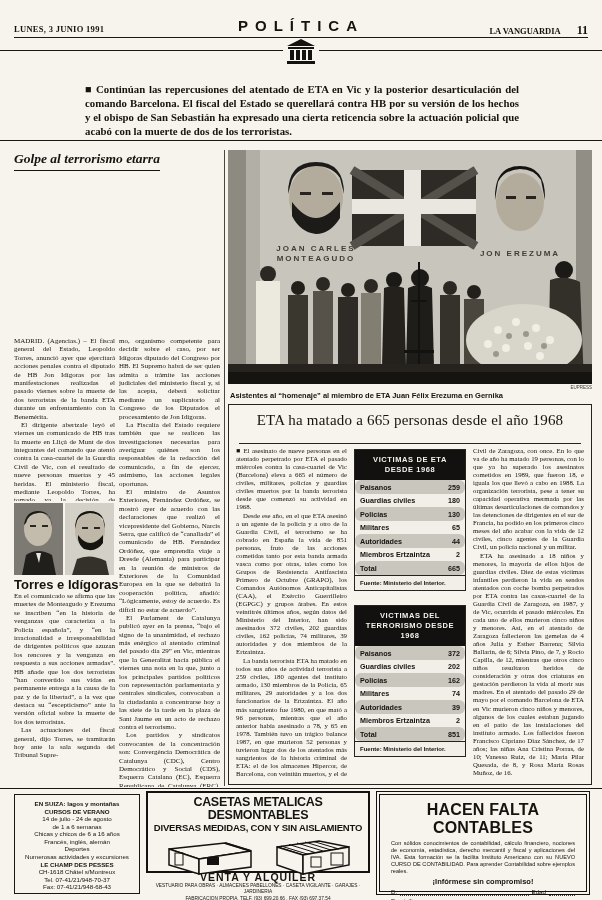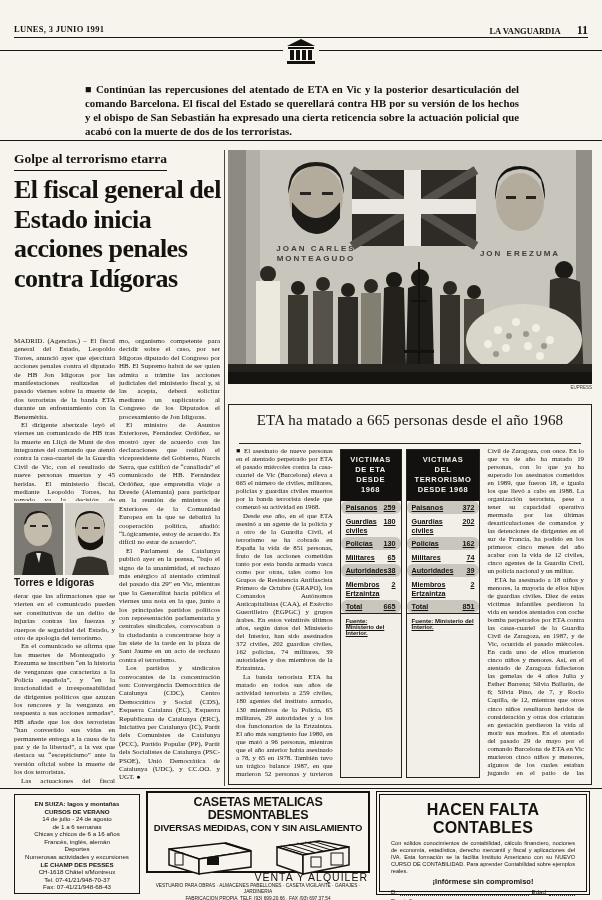--- a/index.html
+++ b/index.html
@@ -15,50 +15,50 @@
     font-weight:bold;font-size:15px;letter-spacing:7px;}
   .mast-paper{right:14px;top:23px;font-size:8.5px;font-weight:bold;}
   .mast-page{font-size:12px;font-weight:bold;margin-left:16px;}
   .temple{left:283px;top:39px;width:36px;height:27px;background:#f6f4ec;text-align:center;}
 
   
   .summary{left:85px;top:82px;width:434px;font-size:10.8px;font-weight:bold;line-height:1.3;
     text-align:justify;}
 
   
-  .kicker{left:14px;top:151px;font-size:13.5px;font-weight:bold;
+  .kicker{left:14px;top:151px;font-size:13.5px;font-style:italic;font-weight:bold;
     border-bottom:1.5px solid #151310;padding-bottom:3px;}
   .headline{left:14px;top:175px;width:209px;font-size:26px;font-weight:bold;line-height:1.14;
     letter-spacing:-0.5px;}
   .bodycol{font-size:7px;line-height:1.2;text-align:justify;overflow:hidden;}
   .bodycol p{margin:0 0 0 0;}
   .bodycol p + p{text-indent:7px;}
   .col1{left:14px;top:337px;width:101px;height:164px;}
   .col1b{left:14px;top:592px;width:101px;height:195px;}
   .col2{left:119px;top:337px;width:101px;height:450px;}
   .strip{left:14px;top:503px;width:100px;height:72px;}
   .strip-caption{left:14px;top:577px;font-family:"Liberation Sans",sans-serif;
-    font-size:10px;font-weight:bold;}
+    font-size:13px;font-weight:bold;}
 
   
   .photo{left:228px;top:150px;width:364px;height:234px;background:#84cc16;}
   .photo-credit{left:540px;top:385px;width:52px;font-size:4.5px;text-align:right;
     font-family:"Liberation Sans",sans-serif;color:#3d3a35;}
   .photo-caption{left:230px;top:391px;width:362px;font-family:"Liberation Sans",sans-serif;
     font-size:7.5px;font-weight:bold;}
 
   
   .box{left:228px;top:404px;width:364px;height:381px;border:1px solid #26231e;background:#f6f4ec;box-sizing:border-box;}
   .box-title{margin:7px 10px 0;text-align:center;font-size:15px;letter-spacing:.2px;
     border-bottom:1px solid #26231e;padding-bottom:14px;}
   .box-cols{position:absolute;top:42px;left:7px;right:7px;bottom:6px;display:flex;gap:7px;}
   .bcol{flex:1 1 0;font-size:6.8px;line-height:1.18;text-align:justify;overflow:hidden;}
   .bcol p{margin:0;}
   .bcol p + p{text-indent:7px;margin-top:1px;}
-  .bmid{flex:0 0 112px;display:flex;flex-direction:row;gap:4px;padding-top:2px;text-decoration:underline;}
+  .bmid{flex:0 0 112px;display:flex;flex-direction:column;gap:14px;padding-top:2px;}
 
   
   .vtable{border:1px solid #26231e;font-family:"Liberation Sans",sans-serif;background:#f1efe7;}
   .vtable .vhead{background:#121110;color:#f4f2ea;text-align:center;font-weight:bold;
     font-size:7.5px;line-height:1.35;padding:5px 8px;letter-spacing:.6px;}
   .vrow{display:flex;justify-content:space-between;font-size:7.2px;font-weight:bold;
     padding:2.5px 5px 2px;border-radius:6px;}
   .vrow:nth-child(even){background:#c9c6bd;}
   .vsrc{font-size:6px;font-weight:bold;padding:4px 5px 4px;border-top:1px solid #26231e;
     font-family:"Liberation Sans",sans-serif;}
@@ -67,37 +67,38 @@
   .ad{box-sizing:border-box;font-family:"Liberation Sans",sans-serif;background:#f6f4ec;}
   .ad-suiza{left:14px;top:794px;width:126px;height:100px;border:1px solid #1a1814;
     text-align:center;padding-top:5px;}
   .ad-suiza div{font-size:6.2px;line-height:1.22;}
   .ad-suiza .b{font-weight:bold;}
   .ad-casetas{left:146px;top:791px;width:224px;height:82px;border:2.5px solid #141210;
     text-align:center;padding-top:3px;}
   .cas-title{font-size:12.5px;font-weight:bold;letter-spacing:-0.3px;line-height:1.05;}
   .cas-sub{font-size:9.5px;font-weight:bold;letter-spacing:-0.2px;text-align:center;}
   .cas-sheds{display:flex;justify-content:center;gap:18px;margin:2px 0 0;}
-  .cas-venta{font-size:10.5px;font-weight:normal;letter-spacing:1px;margin-top:-4px;text-align:right;}
+  .cas-venta{font-size:10.5px;font-weight:bold;letter-spacing:1px;margin-top:-4px;}
   .cas-small{font-size:4.8px;line-height:1.3;}
   .ad-contables{left:376px;top:791px;width:214px;height:104px;border:1px solid #141210;
     outline:1px solid #141210;outline-offset:-4px;padding:8px 14px 0;text-align:left;}
   .con-title{text-align:center;font-size:16px;font-weight:bold;letter-spacing:.2px;margin-top:1px;}
   .con-body{font-size:5.6px;line-height:1.25;text-align:justify;margin-top:3px;}
   .con-cta{text-align:center;font-size:7.5px;font-weight:bold;margin:2px 0 1px;}
   .form-row{display:flex;align-items:flex-end;font-size:6.2px;gap:3px;line-height:1.5;}
   .leader{flex:1 1 auto;border-bottom:1px dotted #44403a;height:6px;}
   .leader.sm{flex:0 0 26px;}
 </style>
 </head>
 <body>
 
 <div id="page">
 
   <div class="abs mast-date">LUNES, 3 JUNIO 1991</div>
+  <div class="abs mast-section">POLÍTICA</div>
   <div class="abs mast-paper">
     <span>LA VANGUARDIA</span><span class="mast-page">11</span>
   </div>
   <div class="hr" style="left:14px;right:14px;top:37px;"></div>
   <div class="hr" style="left:0;right:0;top:50px;"></div>
   <div class="abs temple">
     <svg width="30" height="26" viewBox="0 0 30 26">
       <polygon points="15,0 1,7 29,7" fill="#141210"></polygon>
       <rect x="2" y="8" width="26" height="2" fill="#141210"></rect>
       <rect x="4" y="11" width="4" height="10" fill="#141210"></rect>
@@ -105,21 +106,20 @@
       <rect x="16" y="11" width="4" height="10" fill="#141210"></rect>
       <rect x="22" y="11" width="4" height="10" fill="#141210"></rect>
       <rect x="1" y="22" width="28" height="3" fill="#141210"></rect>
     </svg>
   </div>
 
   <div class="abs summary">■ Continúan las repercusiones del atentado de ETA en Vic y la posterior desarticulación del comando Barcelona. El fiscal del Estado se querellará contra HB por su versión de los hechos y el obispo de San Sebastián ha expresado una cierta reticencia sobre la actuación policial que acabó con la muerte de dos de los terroristas.</div>
   <div class="hr" style="left:0;right:0;top:140px;"></div>
 
   <div class="abs kicker">Golpe al terrorismo etarra</div>
-  <div class="abs headline">El fiscal general del Estado inicia acciones penales contra Idígoras</div>
 
   <div class="abs bodycol col1">
     <p>MADRID. (Agencias.) – El fiscal general del Estado, Leopoldo Torres, anunció ayer que ejercitará acciones penales contra el diputado de HB Jon Idígoras por las manifestaciones realizadas el pasado viernes sobre la muerte de dos terroristas de la banda ETA durante un enfrentamiento con la Benemérita.</p>
     <p>El dirigente abertzale leyó el viernes un comunicado de HB tras la muerte en Lliçà de Munt de dos integrantes del comando que atentó contra la casa-cuartel de la Guardia Civil de Vic, con el resultado de nueve personas muertas y 45 heridas. El ministerio fiscal, mediante Leopoldo Torres, ha tomado ya la decisión de emprender acciones judiciales contra Idígoras, por consi-</p>
   </div>
 
   <div class="abs strip">
     <svg width="100" height="72" viewBox="0 0 100 72">
       <rect x="0" y="0" width="49" height="72" fill="#7d7a73"></rect>
       <ellipse cx="24" cy="26" rx="14" ry="17" fill="#c3bbab"></ellipse>
@@ -134,27 +134,27 @@
       <path d="M61 26 Q61 8 76 8 Q91 8 91 26 L89 16 Q84 10 76 10 Q66 11 63 18 Z" fill="#16140f"></path>
       <path d="M64 32 Q76 48 89 32 L89 40 Q82 50 70 46 Q65 42 64 36 Z" fill="#16140f"></path>
       <path d="M58 72 L63 56 Q76 50 92 58 L95 72 Z" fill="#34312b"></path>
       <rect x="68" y="24" width="6" height="2" fill="#2a2722"></rect>
       <rect x="80" y="24" width="6" height="2" fill="#2a2722"></rect>
     </svg>
   </div>
   <div class="abs strip-caption">Torres e Idígoras</div>
 
   <div class="abs bodycol col1b">
-    <p>derar que las afirmaciones que se vierten en el comunicado pueden ser constitutivas de un delito de injurias contras las fuerzas y cuerpos de seguridad del Estado, y otro de apología del terrorismo.</p>
     <p>En el comunicado se afirma que las muertes de Monteagudo y Erezuma se inscriben “en la historia de venganzas que caracteriza a la Policía española”, y “en la irracionalidad e irresponsabilidad de dirigentes políticos que azuzan los rencores y la venganza en respuesta a sus acciones armadas”. HB añade que los dos terroristas “han convertido sus vidas en permanente entrega a la causa de la paz y de la libertad”, a la vez que destaca su “escepticismo” ante la versión oficial sobre la muerte de los dos terroristas.</p>
     <p>Las actuaciones del fiscal general, dijo Torres, se tramitarán hoy ante la sala segunda del Tribunal Supre-</p>
   </div>
 
   <div class="abs bodycol col2">
     <p>mo, organismo competente para decidir sobre el caso, por ser Idígoras diputado del Congreso por HB. El Supremo habrá de ser quien admita a trámite las acciones judiciales del ministerio fiscal y, si las acepta, deberá solicitar mediante un suplicatorio al Congreso de los Diputados el procesamiento de Jon Idígoras.</p>
+    <p>La Fiscalía del Estado requiere también que se realicen las investigaciones necesarias para averiguar quiénes son los responsables de la redacción del comunicado, a fin de ejercer, asimismo, las acciones legales oportunas.</p>
     <p>El ministro de Asuntos Exteriores, Fernández Ordóñez, se mostró ayer de acuerdo con las declaraciones que realizó el vicepresidente del Gobierno, Narcís Serra, que calificó de “canallada” el comunicado de HB. Fernández Ordóñez, que emprendía viaje a Dresde (Alemania) para participar en la reunión de ministros de Exteriores de la Comunidad Europea en la que se debatirá la cooperación política, añadió: “Lógicamente, estoy de acuerdo. Es difícil no estar de acuerdo”.</p>
     <p>El Parlament de Catalunya publicó ayer en la prensa, “bajo el signo de la unanimidad, el rechazo más enérgico al atentado criminal del pasado día 29” en Vic, mientras que la Generalitat hacía pública el viernes una nota en la que, junto a los principales partidos políticos con representación parlamentaria y centrales sindicales, convocaban a la ciudadanía a concentrarse hoy a las siete de la tarde en la plaza de Sant Jaume en un acto de rechazo contra el terrorismo.</p>
     <p>Los partidos y sindicatos convocantes de la concentración son: Convergència Democràtica de Catalunya (CDC), Centro Democrático y Social (CDS), Esquerra Catalana (EC), Esquerra Republicana de Catalunya (ERC), Iniciativa per Catalunya (IC), Partit dels Comunistes de Catalunya (PCC), Partido Popular (PP), Partit dels Socialistes de Catalunya (PSC-PSOE), Unió Democràtica de Catalunya (UDC), y CC.OO. y UGT. ●</p>
   </div>
 
   <div class="vr" style="left:224px;top:150px;height:636px;"></div>
 
   <div class="abs photo">
     <svg width="364" height="234" viewBox="0 0 364 234">
       <rect width="364" height="234" fill="#c8c5bd"></rect>
@@ -225,20 +225,21 @@
           <circle cx="298" cy="184" r="3"></circle>
           <circle cx="316" cy="196" r="3"></circle>
           <circle cx="268" cy="204" r="3"></circle>
       </g>
 
       <rect x="0" y="214" width="364" height="8" fill="#26231e"></rect>
       <rect x="0" y="222" width="364" height="12" fill="#161411"></rect>
     </svg>
   </div>
   <div class="abs photo-credit">EUPRESS</div>
+  <div class="abs photo-caption">Asistentes al “homenaje” al miembro de ETA Juan Félix Erezuma en Gernika</div>
 
   <div class="abs box">
     <div class="box-title">ETA ha matado a 665 personas desde el año 1968</div>
     <div class="box-cols">
       <div class="bcol">
         <p>■ El asesinato de nueve personas en el atentado perpetrado por ETA el pasado miércoles contra la casa-cuartel de Vic (Barcelona) eleva a 665 el número de civiles, militares, policías y guardias civiles muertos por la banda terrorista desde que comenzó su actividad en 1968.</p>
         <p>Desde ese año, en el que ETA asesinó a un agente de la policía y a otro de la Guardia Civil, el terrorismo se ha cobrado en España la vida de 851 personas, fruto de las acciones cometidas tanto por esta banda armada vasca como por otras, tales como los Grupos de Resistencia Antifascista Primero de Octubre (GRAPO), los Comandos Autónomos Anticapitalistas (CAA), el Exército Guerrilleiro (EGPGC) y grupos árabes. En estos veintitrés últimos años, según datos del Ministerio del Interior, han sido asesinados 372 civiles, 202 guardias civiles, 162 policías, 74 militares, 39 autoridades y dos miembros de la Ertzaintza.</p>
         <p>La banda terrorista ETA ha matado en todos sus años de actividad terrorista a 259 civiles, 180 agentes del instituto armado, 130 miembros de la Policía, 65 militares, 29 autoridades y a los dos funcionarios de la Ertzaintza. El año más sangriento fue 1980, en que mató a 96 personas, mientras que el año anterior había asesinado a 78, y 65 en 1978. También tuvo un trágico balance 1987, en que murieron 52 personas y tuvieron lugar dos de los atentados más sangrientos de la historia criminal de ETA: el de los almacenes Hipercor, de Barcelona, con veintiún muertos, y el de la casa-cuartel de la Guardia</p>
       </div>
       <div class="bmid">
@@ -255,21 +256,21 @@
           <div class="vrow">
               <span>Policías</span>
               <span>130</span>
             </div>
           <div class="vrow">
               <span>Militares</span>
               <span>65</span>
             </div>
           <div class="vrow">
               <span>Autoridades</span>
-              <span>38</span>
+              <span>44</span>
             </div>
           <div class="vrow">
               <span>Miembros Ertzaintza</span>
               <span>2</span>
             </div>
           <div class="vrow">
               <span>Total</span>
               <span>665</span>
             </div>
           <div class="vsrc">Fuente: Ministerio del Interior.</div>

